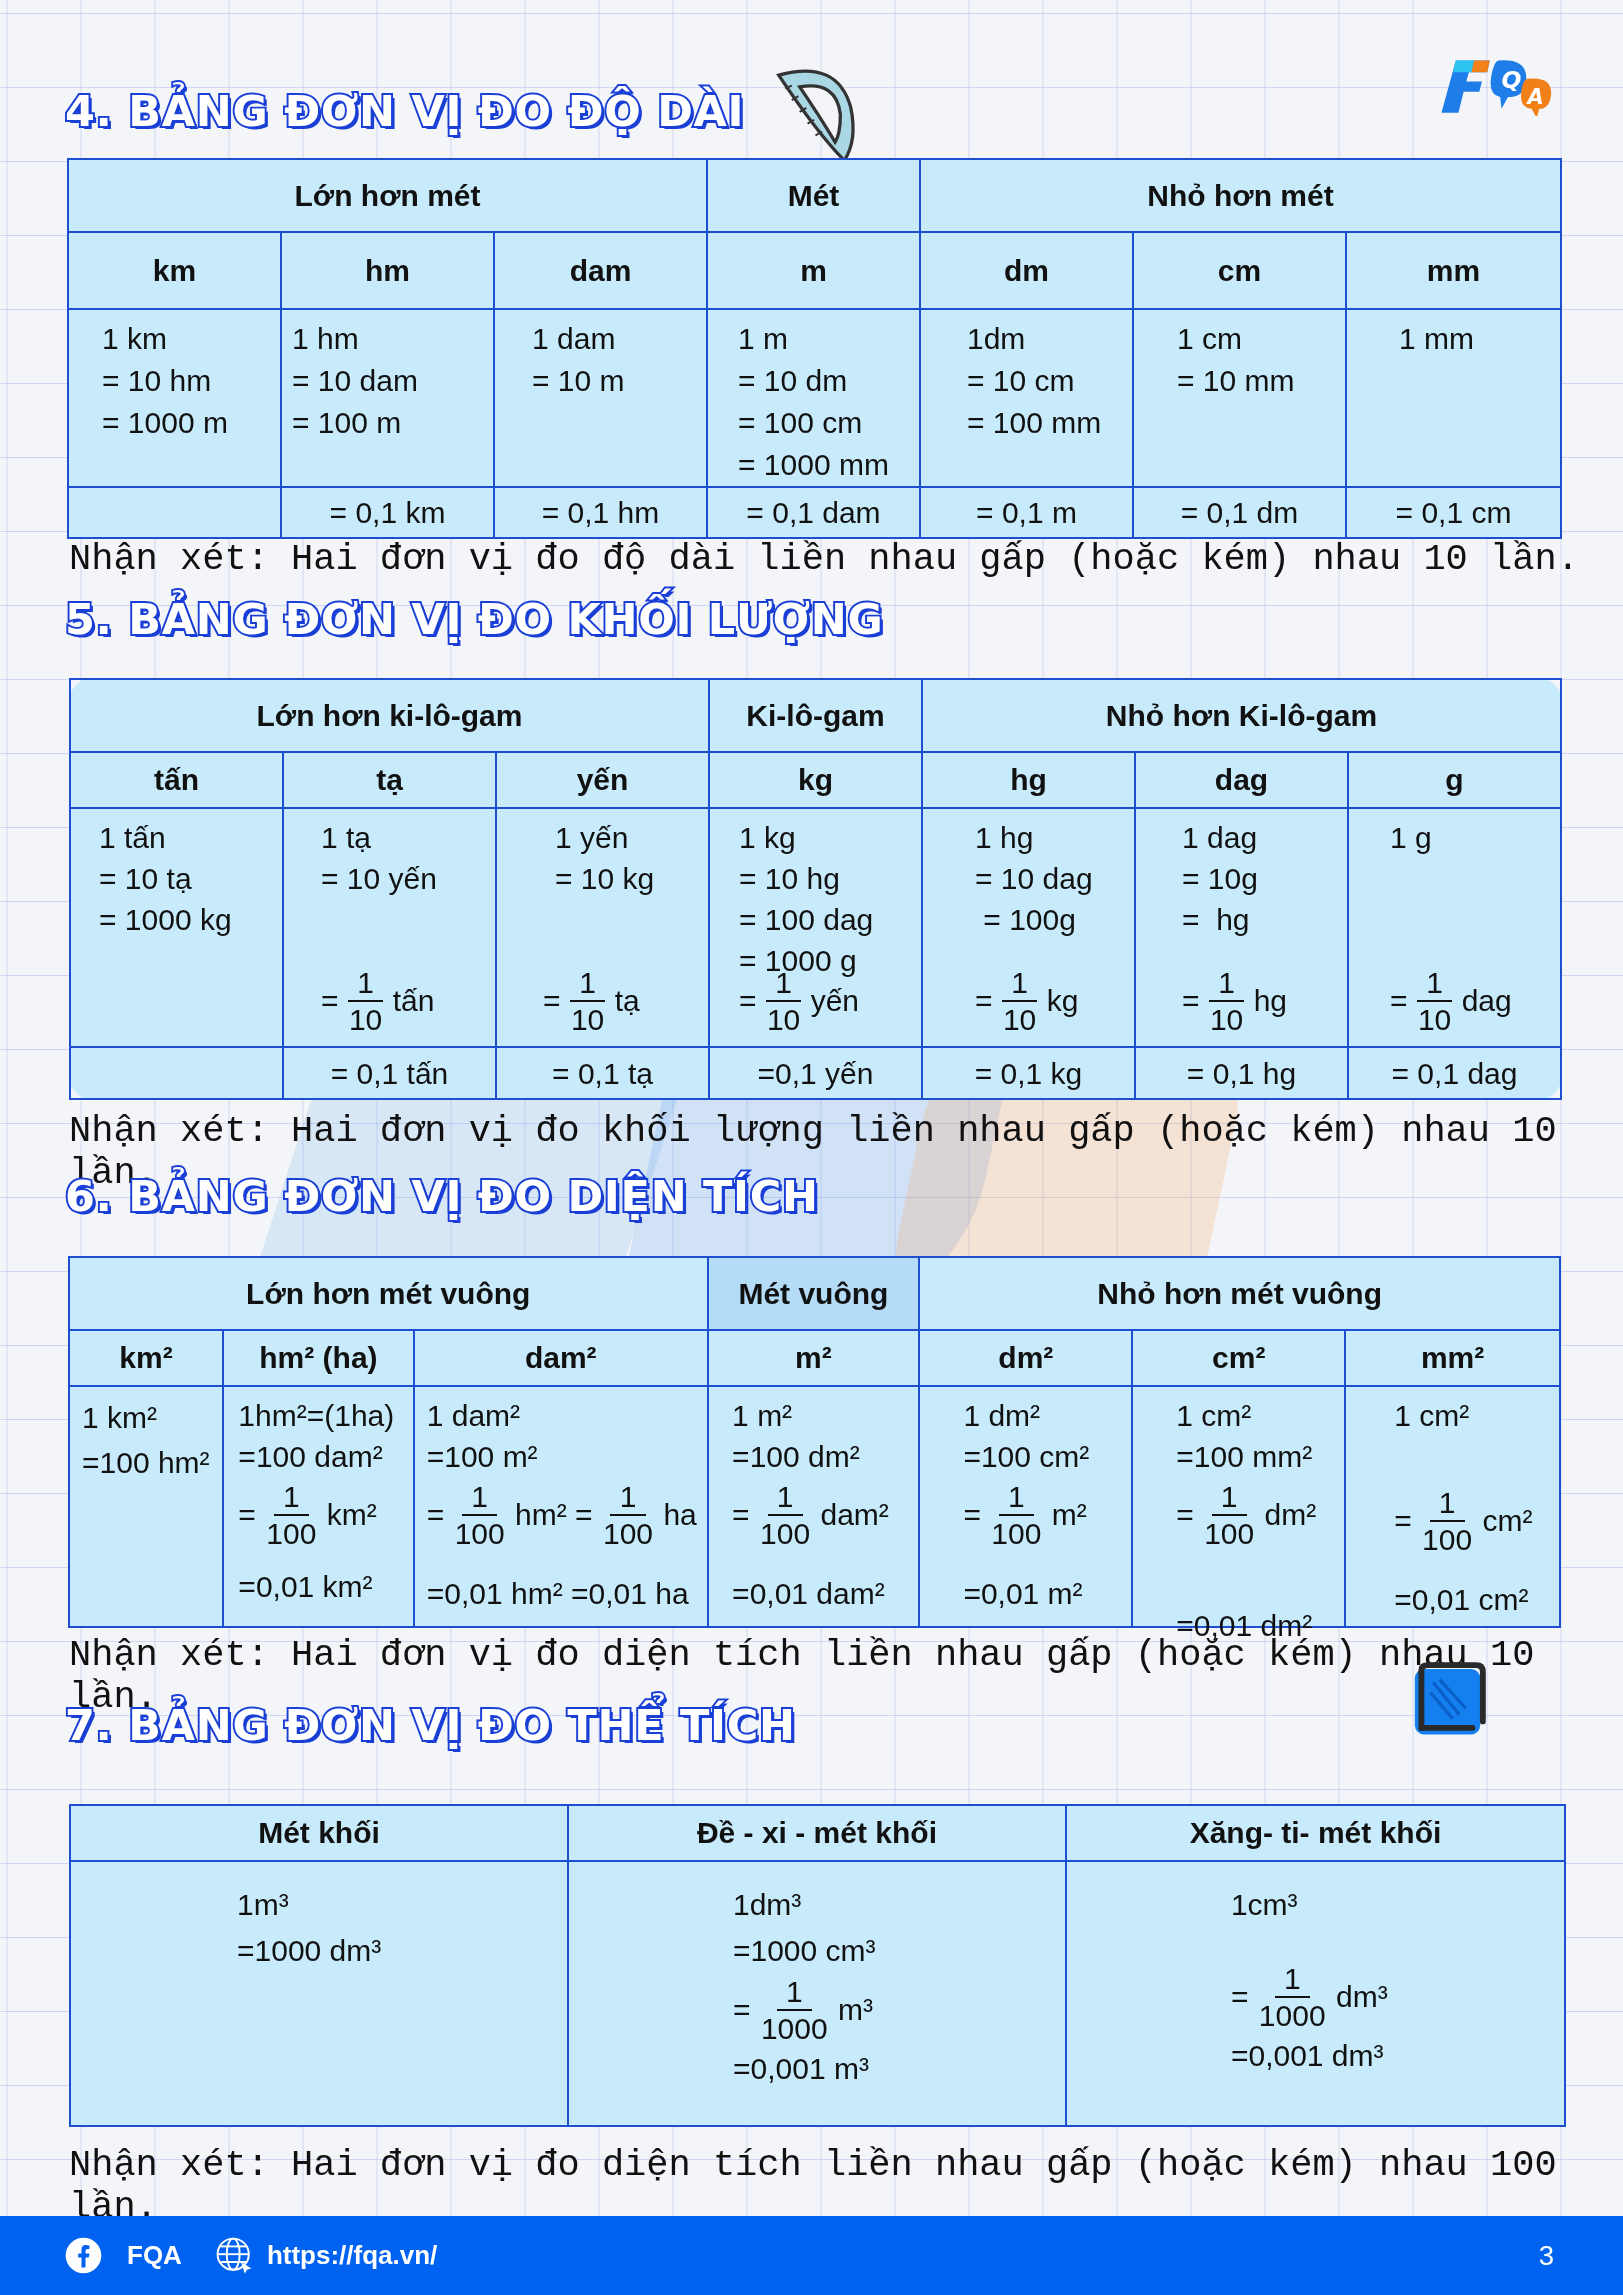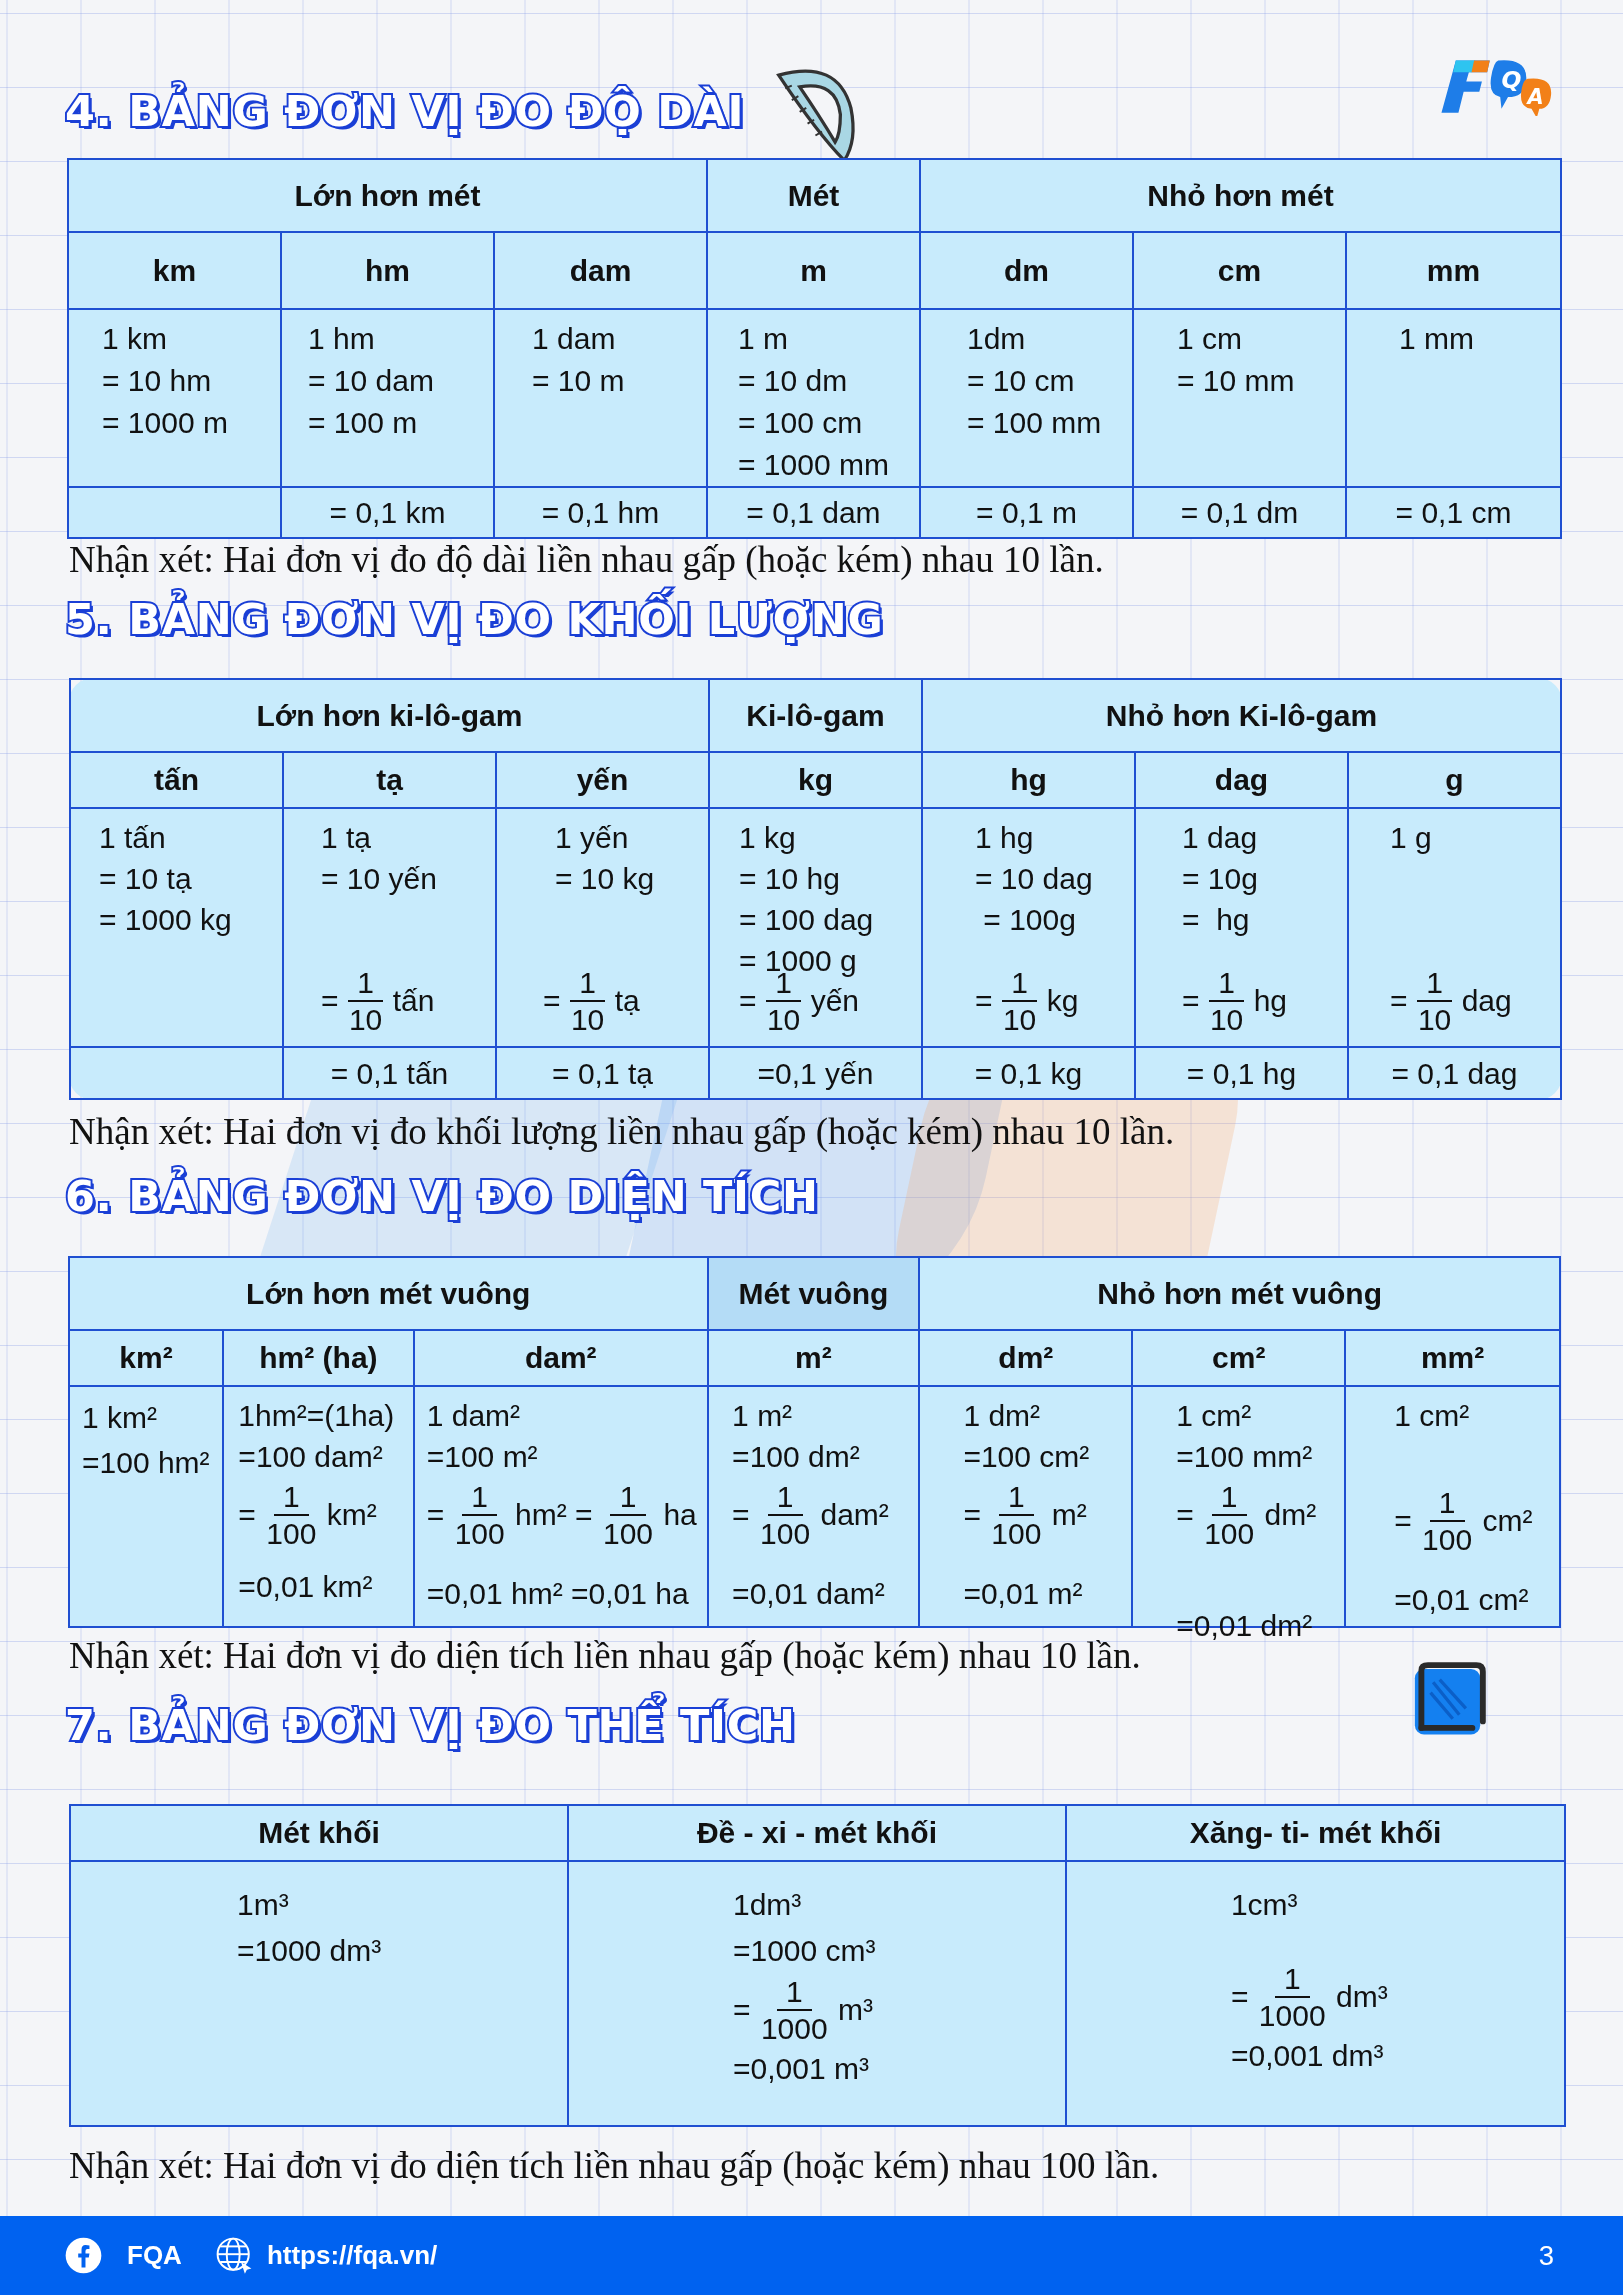--- a/index.html
+++ b/index.html
@@ -43,21 +43,21 @@
     border: 2px solid #1f4fd1; vertical-align: top;
   }
   table.unit th { font-weight: bold; text-align: center; vertical-align: middle; }
   .cell-lines { padding: 7.9px 0 0 31px; line-height: 42px; white-space: pre; }
   .cell-center { text-align: center; vertical-align: middle !important; line-height: 39px; }
   .frac { display: inline-flex; flex-direction: column; align-items: center; vertical-align: middle; line-height: 35px; margin: 0 5.2px; }
   .frac .num { border-bottom: 2px solid #111; padding: 0 9.2px; }
   .frac .den { padding: 0 5.2px; }
   .frac-line { display: flex; align-items: center; white-space: nowrap; }
 
-  .note { position: absolute; left: 69px; font-size: 37px; font-family: Liberation Serif, serif; color: #111; }
+  .note { position: absolute; left: 69px; font-size: 37px; font-family: Liberation Mono, monospace; color: #111; }
 
   .logo { position: absolute; left: 1436px; top: 54px; width: 131px; height: 62px; }
   .ruler-icon { position: absolute; left: 759px; top: 62px; width: 105px; height: 105px; }
   .cube-icon { position: absolute; left: 1407px; top: 1656px; width: 85px; height: 85px; }
 
   .footer { position: absolute; left: 0; top: 2216px; width: 1623px; height: 79px; background: #0062f0; color: #fff; display: flex; align-items: center; font-family: "Liberation Sans", sans-serif; font-weight: bold; font-size: 26px; }
   .footer .fb { display: flex; align-items: center; margin-left: 65px; }
   .footer .web { display: flex; align-items: center; margin-left: 33px; }
   .footer .pageno { position: absolute; right: 69px; font-weight: normal; font-size: 27.5px; }
 </style>
@@ -116,21 +116,21 @@
     <th>cm</th>
     <th>mm</th>
   </tr>
   <tr style="height:174px">
     <td>
           <div class="cell-lines" style="padding-left:33px">1 km
 = 10 hm
 = 1000 m</div>
         </td>
     <td>
-          <div class="cell-lines" style="padding-left:26px">1 hm
+          <div class="cell-lines" style="padding-left:10px">1 hm
 = 10 dam
 = 100 m</div>
         </td>
     <td>
           <div class="cell-lines" style="padding-left:37px">1 dam
 = 10 m</div>
         </td>
     <td>
           <div class="cell-lines" style="padding-left:30px">1 m
 = 10 dm

